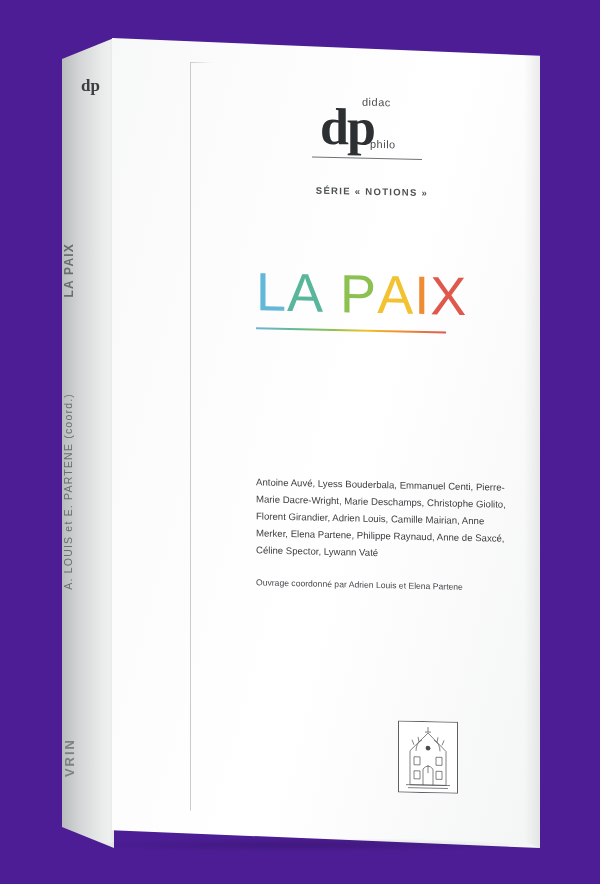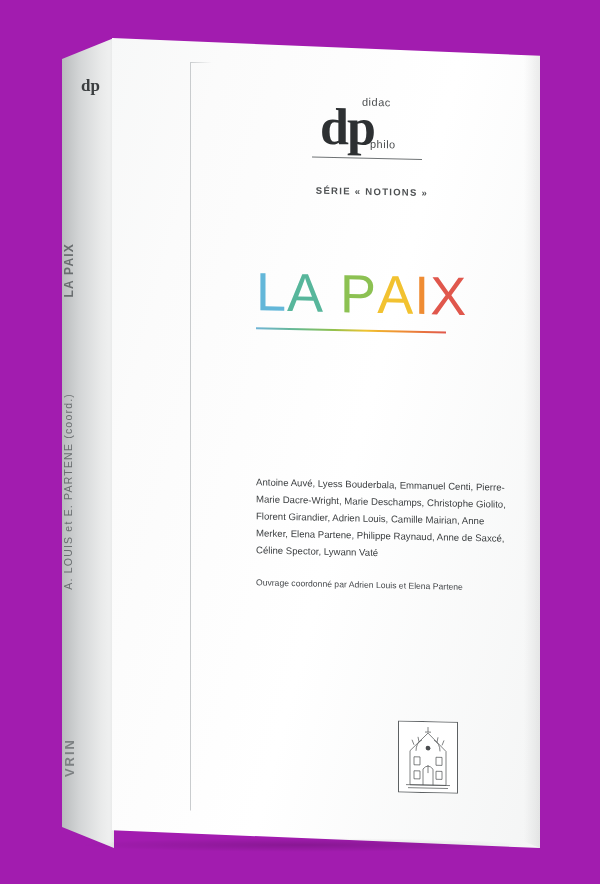--- a/index.html
+++ b/index.html
@@ -9,21 +9,21 @@
     width: 600px;
     height: 884px;
     overflow: hidden;
     font-family: "Liberation Sans", sans-serif;
   }
 
   #stage {
     position: relative;
     width: 600px;
     height: 884px;
-    background: #a21caf;
+    background: #4c1d95;
   }
 
   
   .book {
     position: absolute;
     left: 62px;
     top: 38px;
     width: 478px;
     height: 810px;
   }

